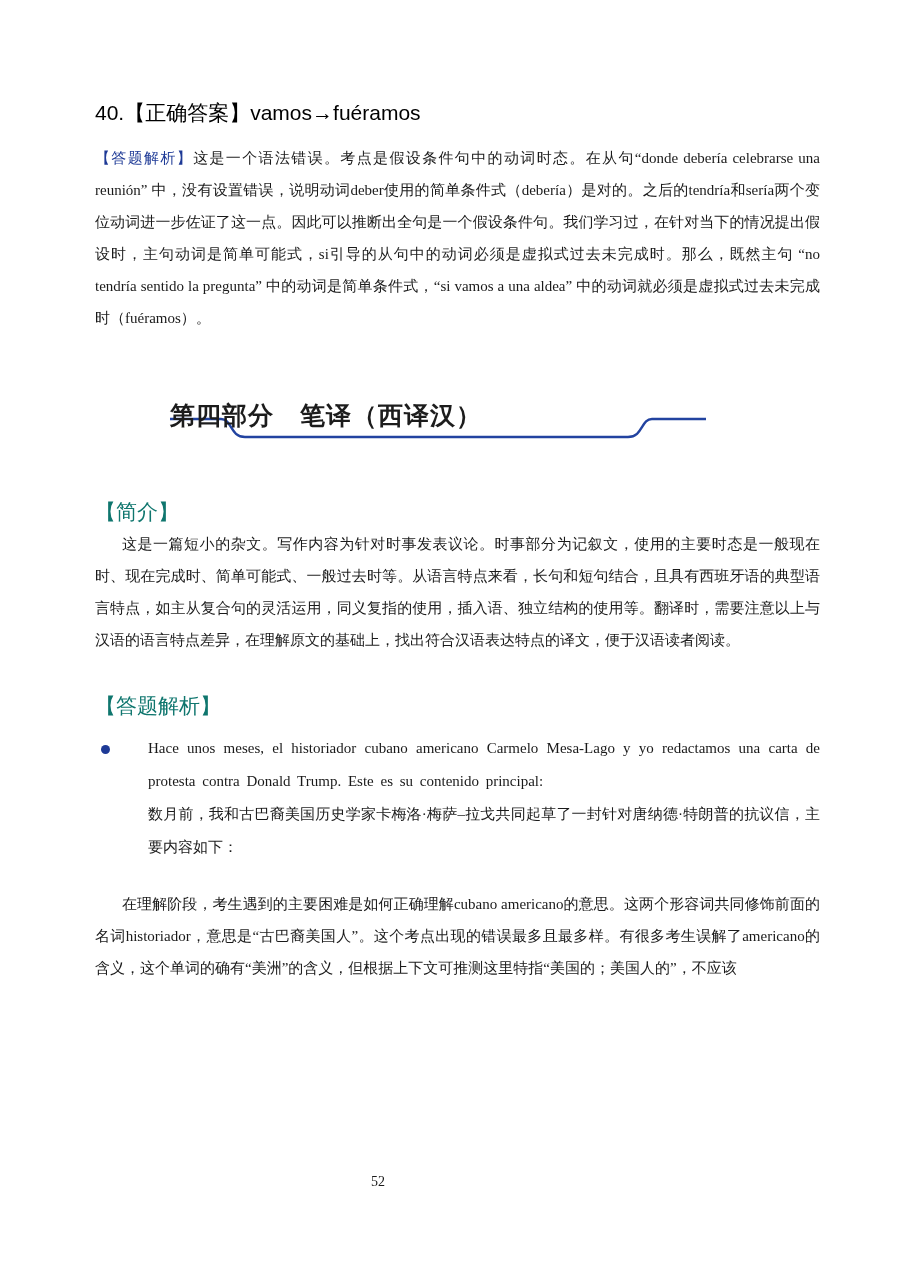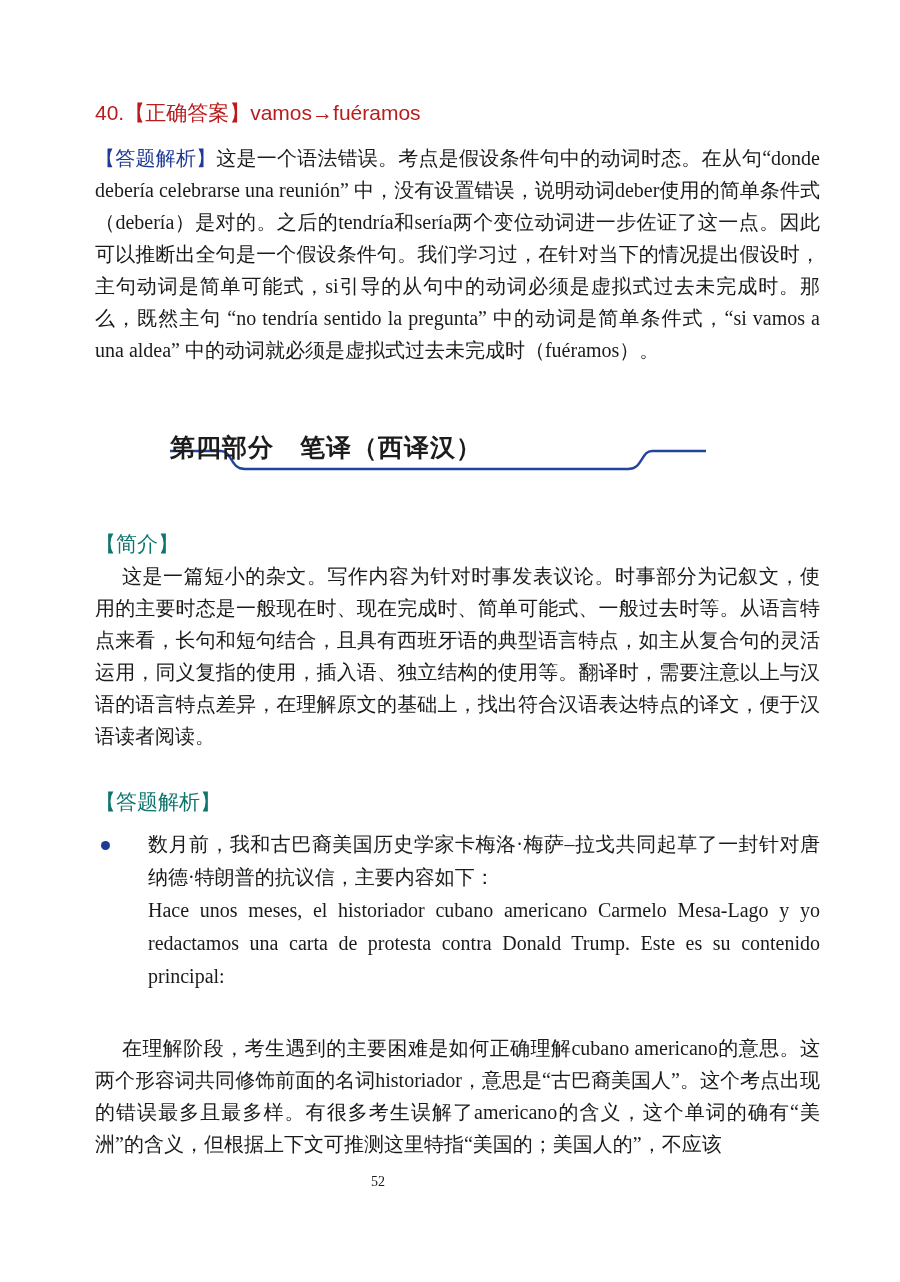--- a/index.html
+++ b/index.html
@@ -10,29 +10,29 @@
     color: #1a1a1a;
     position: relative;
     overflow: hidden;
   }
   .content {
     padding: 100px 80px 0 95px; 
   }
   
   .answer-line {
     font-family: "Liberation Sans", "DejaVu Sans", sans-serif;
-    color: #b91c1c;
+    color: #000000;
     font-size: 21px;
     line-height: 26px;
     margin-bottom: 16px;
     white-space: nowrap;
   }
   
   .para {
-    font-size: 20px;
+    font-size: 15px;
     line-height: 32px;
     text-align: justify;
     text-justify: inter-ideograph;
   }
   .inline-label {
     font-family: "Liberation Sans", "DejaVu Sans", sans-serif;
     color: #1e3a96;
   }
   
   .section-header {
@@ -78,21 +78,21 @@
     position: absolute;
     left: 6px;
     top: 13px;
     width: 9px; height: 9px;
     border-radius: 50%;
     background: #1e3a96;
   }
   .bullet-item .para { line-height: 33px; }
   .bullet-source { word-spacing: 3px; }
   .commentary {
-    margin-top: 39px;
+    margin-top: 24px;
     text-indent: 27px;
   }
   .page-num {
     position: absolute;
     top: 1172px;
     left: 0;
     width: 756px;
     text-align: center;
     font-size: 14px;
     line-height: 20px;
@@ -116,21 +116,21 @@
   </div>
 
   <div class="block-label intro-label">【简介】</div>
 
   <p class="para intro-para">这是一篇短小的杂文。写作内容为针对时事发表议论。时事部分为记叙文，使用的主要时态是一般现在时、现在完成时、简单可能式、一般过去时等。从语言特点来看，长句和短句结合，且具有西班牙语的典型语言特点，如主从复合句的灵活运用，同义复指的使用，插入语、独立结构的使用等。翻译时，需要注意以上与汉语的语言特点差异，在理解原文的基础上，找出符合汉语表达特点的译文，便于汉语读者阅读。</p>
 
   <div class="block-label analysis-label">【答题解析】</div>
 
   <div class="bullet-item">
     <span class="bullet-dot"></span>
+    <p class="para bullet-source">Hace unos meses, el historiador cubano americano Carmelo Mesa-Lago y yo redactamos una carta de protesta contra Donald Trump. Este es su contenido principal:</p>
     <p class="para">数月前，我和古巴裔美国历史学家卡梅洛·梅萨–拉戈共同起草了一封针对唐纳德·特朗普的抗议信，主要内容如下：</p>
-    <p class="para bullet-source">Hace unos meses, el historiador cubano americano Carmelo Mesa-Lago y yo redactamos una carta de protesta contra Donald Trump. Este es su contenido principal:</p>
   </div>
 
   <p class="para commentary">在理解阶段，考生遇到的主要困难是如何正确理解cubano americano的意思。这两个形容词共同修饰前面的名词historiador，意思是“古巴裔美国人”。这个考点出现的错误最多且最多样。有很多考生误解了americano的含义，这个单词的确有“美洲”的含义，但根据上下文可推测这里特指“美国的；美国人的”，不应该</p>
 
 </div>
 
 <div class="page-num">52</div>
 
 </body></html>

